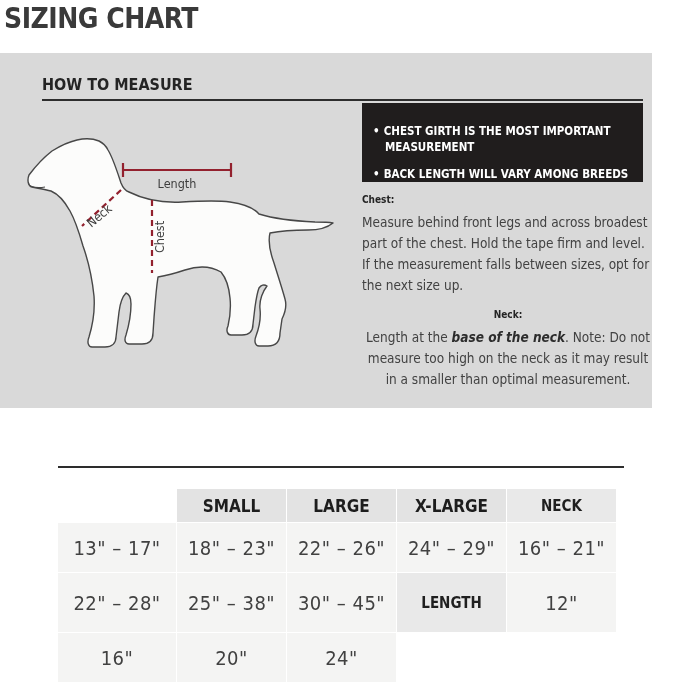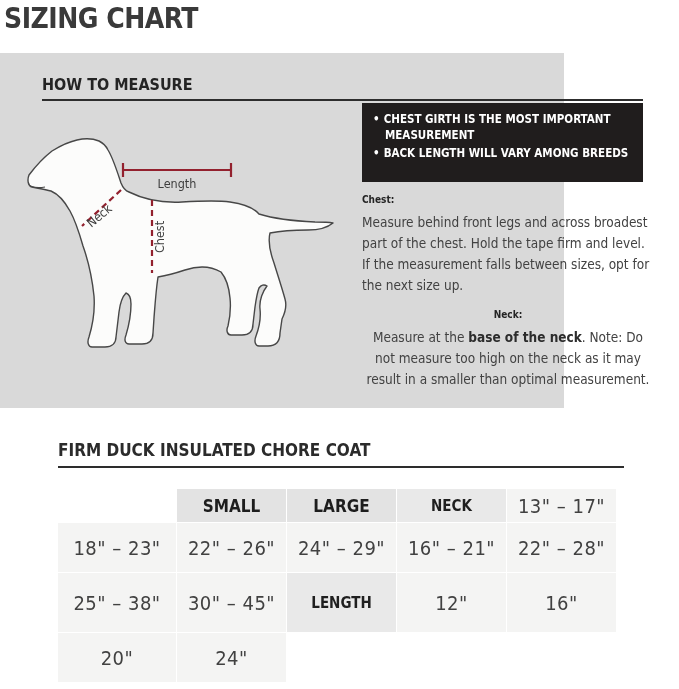--- a/index.html
+++ b/index.html
@@ -8,44 +8,44 @@
     font-family:"DejaVu Sans","Liberation Sans",sans-serif;
     font-stretch:condensed;
     -webkit-font-smoothing:antialiased;
   }
   .abs{position:absolute;}
   .page-title{
     left:4px;top:4px;margin:0;font-size:28px;line-height:1.1;font-weight:700;
     color:#3a3a3a;letter-spacing:-.5px;
   }
   
-  .measure-panel{left:0;top:53px;width:564px;height:355px;background:#d9d9d9;}
+  .measure-panel{left:0;top:53px;width:652px;height:355px;background:#d9d9d9;}
   .panel-heading{
     position:absolute;left:42px;top:22px;margin:0;font-size:16px;font-weight:700;
     color:#242424;letter-spacing:0;
   }
   .panel-rule{position:absolute;left:42px;top:46px;width:601px;height:2px;background:#2d2d2d;}
   .dog-svg{position:absolute;left:22px;top:83px;width:316px;height:214px;}
   .dog-svg text{font-family:"DejaVu Sans","Liberation Sans",sans-serif;font-stretch:condensed;font-size:12.5px;fill:#3e3e3e;}
   
   .tip-box{
     position:absolute;left:362px;top:50px;width:281px;height:79px;background:#201d1d;
     box-sizing:border-box;padding:9px 8px 8px 11px;
   }
   .tip-list{margin:0;padding:0;list-style:none;}
   .tip-list li{
     color:#ffffff;font-size:11.5px;font-weight:700;line-height:15.5px;
-    padding-left:12px;text-indent:-12px;margin:0 0 3px 0;letter-spacing:0;
+    padding-left:12px;text-indent:-12px;margin:12px 0 3px 0;letter-spacing:0;
   }
   .tip-dot{display:inline;margin-right:4px;}
   
   .instr{position:absolute;left:362px;width:292px;}
   .instr h3{margin:0 0 7px 0;font-size:10px;font-weight:700;color:#242424;}
   .instr p{margin:0;font-size:13.5px;line-height:21px;color:#424242;font-weight:400;}
-  .instr p b{color:#2c2c2c;}
+  .instr p b{color:#2c2c2c;font-style:italic;}
   .chest-instr{top:141px;}
   .neck-instr{top:256px;text-align:center;}
   
   .product-heading{
     left:58px;top:440px;margin:0;font-size:17px;font-weight:700;color:#2b2b2b;
   }
   .product-rule{left:58px;top:466px;width:566px;height:2px;background:#2d2d2d;}
   .size-table{
     left:58px;top:489px;display:grid;
     grid-template-columns:118px 109px 109px 109px 109px;
@@ -148,32 +148,32 @@
       </ul>
     </div>
 
     <div class="instr chest-instr">
       <h3>Chest:</h3>
       <p>Measure behind front legs and across broadest part of the chest. Hold the tape firm and level. If the measurement falls between sizes, opt for the next size up.</p>
     </div>
 
     <div class="instr neck-instr">
       <h3>Neck:</h3>
-      <p><span>Measure at the </span><b>base of the neck</b><span>. Note: Do not measure too high on the neck as it may result in a smaller than optimal measurement.</span></p>
+      <p><span>Length at the </span><b>base of the neck</b><span>. Note: Do not measure too high on the neck as it may result in a smaller than optimal measurement.</span></p>
     </div>
 
   </div>
 
-  <h2 class="abs product-heading">FIRM DUCK INSULATED CHORE COAT</h2>
   <div class="abs product-rule"></div>
 
   <div class="abs size-table">
     <div class="cell corner"></div>
     <div class="cell colhead">SMALL</div>
     <div class="cell colhead">LARGE</div>
+    <div class="cell colhead">X-LARGE</div>
 
     <div class="cell rowlabel">NECK</div>
     <div class="cell value">13" – 17"</div>
     <div class="cell value">18" – 23"</div>
     <div class="cell value">22" – 26"</div>
     <div class="cell value">24" – 29"</div>
 
     <div class="cell value">16" – 21"</div>
     <div class="cell value">22" – 28"</div>
     <div class="cell value">25" – 38"</div>

